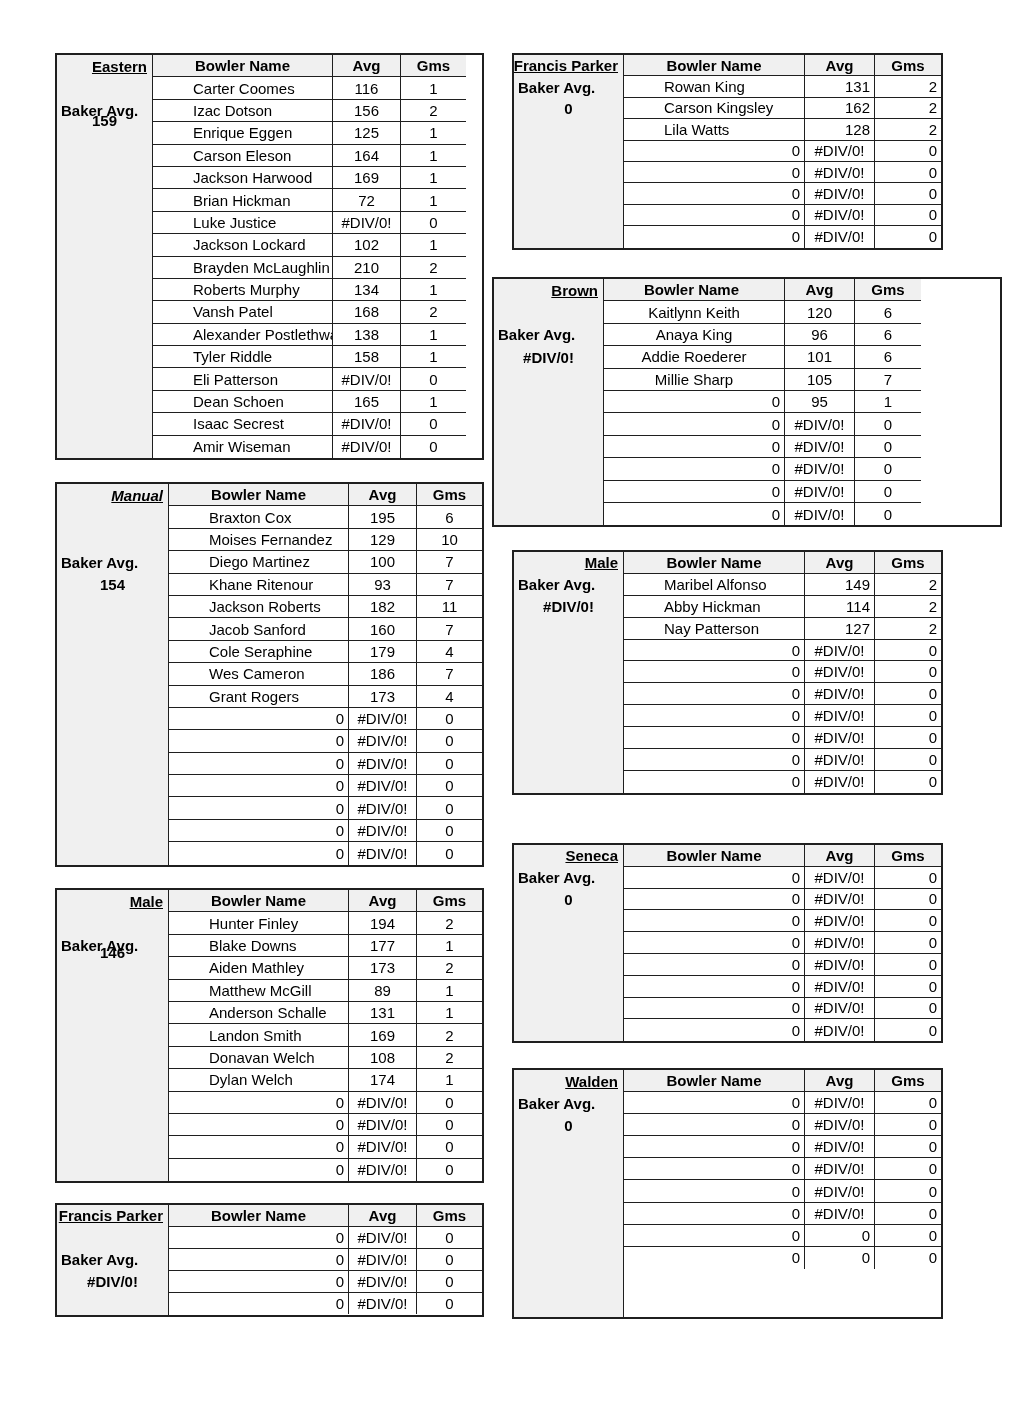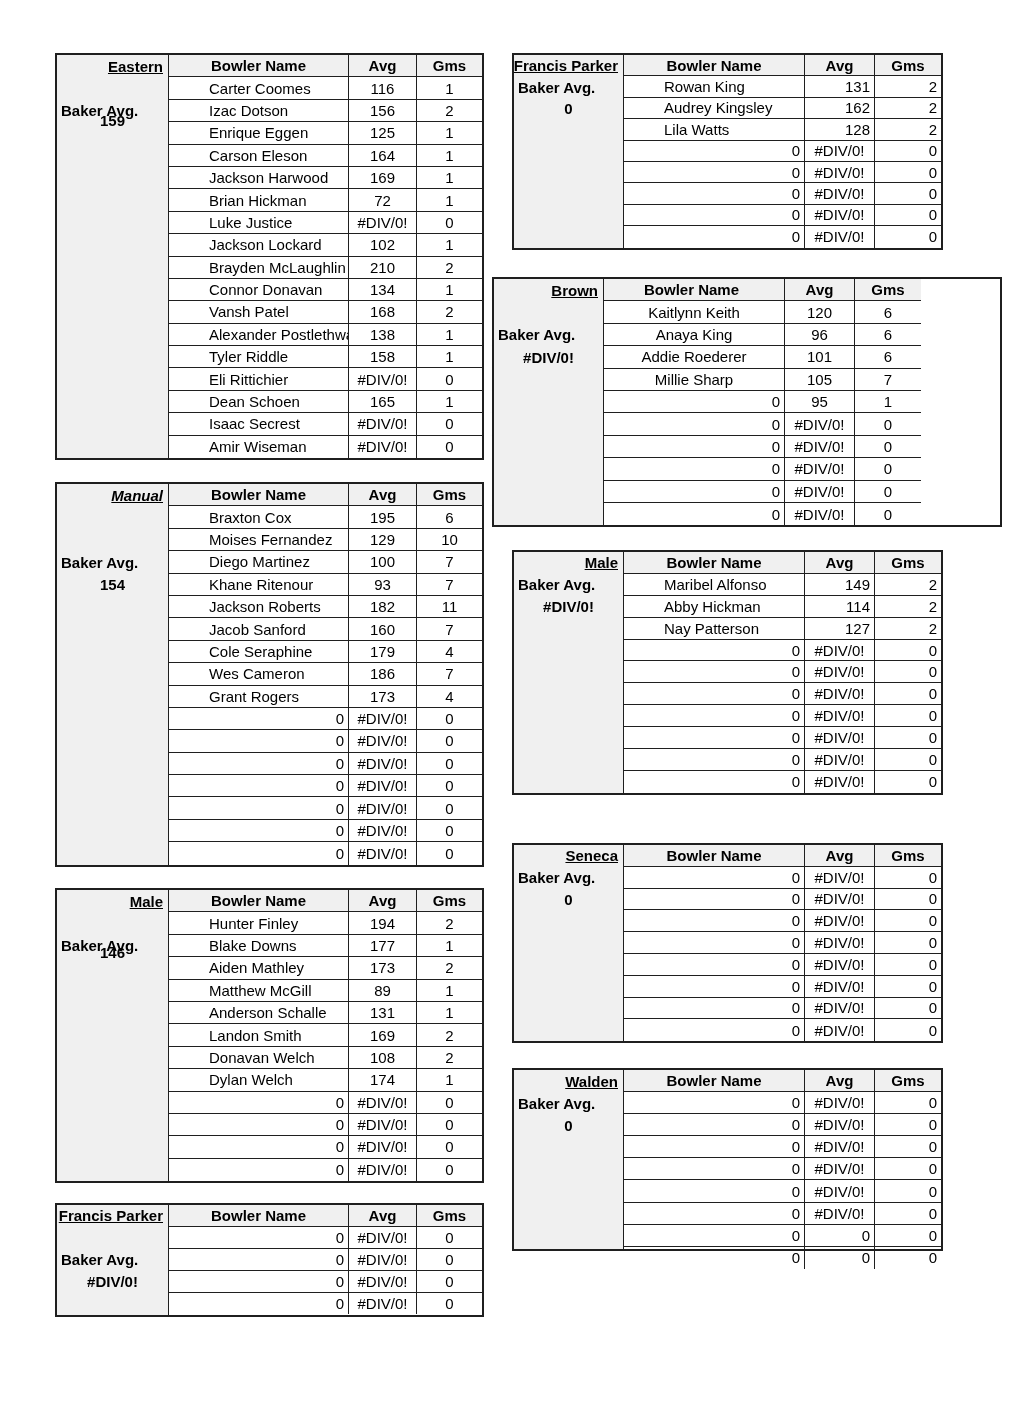--- a/index.html
+++ b/index.html
@@ -39,21 +39,21 @@
   .hdr{background:#f0f0f0;font-weight:bold;}
   .al-left{justify-content:flex-start;padding-left:40px;}
   .al-center{justify-content:center;}
   .al-right{justify-content:flex-end;}
 </style>
 </head>
 <body>
 
 <div id="sheet">
     <div class="tbl" style="left: 55px; top: 53px; width: 429px; height: 407.2px;">
-      <div class="side" style="width: 112px;">
+      <div class="side" style="width: 96px;">
         <div class="team" style="height: 22.4px;">Eastern</div>
         <div class="baker-label" style="top: 44.8px; height: 22.4px;">Baker Avg.</div>
         <div class="baker-value" style="top: 54px; height: 22.4px;">159</div>
       </div>
       <div class="main" style="grid-template-columns: 180px 68px 65px; grid-auto-rows: 22.4px;">
         <div class="cell hdr al-center">Bowler Name</div>
         <div class="cell hdr al-center">Avg</div>
         <div class="cell hdr al-center lastcol">Gms</div>
         <div class="cell al-left">Carter Coomes</div>
         <div class="cell al-center">116</div>
@@ -75,33 +75,33 @@
         <div class="cell al-center lastcol">1</div>
         <div class="cell al-left">Luke Justice</div>
         <div class="cell al-center">#DIV/0!</div>
         <div class="cell al-center lastcol">0</div>
         <div class="cell al-left">Jackson Lockard</div>
         <div class="cell al-center">102</div>
         <div class="cell al-center lastcol">1</div>
         <div class="cell al-left">Brayden McLaughlin</div>
         <div class="cell al-center">210</div>
         <div class="cell al-center lastcol">2</div>
-        <div class="cell al-left">Connor Donavan</div>
+        <div class="cell al-left">Roberts Murphy</div>
         <div class="cell al-center">134</div>
         <div class="cell al-center lastcol">1</div>
         <div class="cell al-left">Vansh Patel</div>
         <div class="cell al-center">168</div>
         <div class="cell al-center lastcol">2</div>
         <div class="cell al-left">Alexander Postlethwait</div>
         <div class="cell al-center">138</div>
         <div class="cell al-center lastcol">1</div>
         <div class="cell al-left">Tyler Riddle</div>
         <div class="cell al-center">158</div>
         <div class="cell al-center lastcol">1</div>
-        <div class="cell al-left">Eli Rittichier</div>
+        <div class="cell al-left">Eli Patterson</div>
         <div class="cell al-center">#DIV/0!</div>
         <div class="cell al-center lastcol">0</div>
         <div class="cell al-left">Dean Schoen</div>
         <div class="cell al-center">165</div>
         <div class="cell al-center lastcol">1</div>
         <div class="cell al-left">Isaac Secrest</div>
         <div class="cell al-center">#DIV/0!</div>
         <div class="cell al-center lastcol">0</div>
         <div class="cell al-left lastrow">Amir Wiseman</div>
         <div class="cell al-center lastrow">#DIV/0!</div>
@@ -246,21 +246,21 @@
         <div class="baker-label" style="top: 21.4px; height: 21.4px;">Baker Avg.</div>
         <div class="baker-value" style="top: 42.8px; height: 21.4px;">0</div>
       </div>
       <div class="main" style="grid-template-columns: 181px 70px 66px; grid-auto-rows: 21.4px;">
         <div class="cell hdr al-center">Bowler Name</div>
         <div class="cell hdr al-center">Avg</div>
         <div class="cell hdr al-center lastcol">Gms</div>
         <div class="cell al-left">Rowan King</div>
         <div class="cell al-right">131</div>
         <div class="cell al-right lastcol">2</div>
-        <div class="cell al-left">Audrey Kingsley</div>
+        <div class="cell al-left">Carson Kingsley</div>
         <div class="cell al-right">162</div>
         <div class="cell al-right lastcol">2</div>
         <div class="cell al-left">Lila Watts</div>
         <div class="cell al-right">128</div>
         <div class="cell al-right lastcol">2</div>
         <div class="cell al-right">0</div>
         <div class="cell al-center">#DIV/0!</div>
         <div class="cell al-right lastcol">0</div>
         <div class="cell al-right">0</div>
         <div class="cell al-center">#DIV/0!</div>
@@ -389,21 +389,21 @@
         <div class="cell al-center">#DIV/0!</div>
         <div class="cell al-right lastcol">0</div>
         <div class="cell al-right">0</div>
         <div class="cell al-center">#DIV/0!</div>
         <div class="cell al-right lastcol">0</div>
         <div class="cell al-right lastrow">0</div>
         <div class="cell al-center lastrow">#DIV/0!</div>
         <div class="cell al-right lastcol lastrow">0</div>
       </div>
     </div>
-    <div class="tbl" style="left: 512px; top: 1068px; width: 431px; height: 183px;">
+    <div class="tbl" style="left: 512px; top: 1068px; width: 431px; height: 251px;">
       <div class="side" style="width: 110px;">
         <div class="team" style="height: 22.1px;">Walden</div>
         <div class="baker-label" style="top: 22.1px; height: 22.1px;">Baker Avg.</div>
         <div class="baker-value" style="top: 44.2px; height: 22.1px;">0</div>
       </div>
       <div class="main" style="grid-template-columns: 181px 70px 66px; grid-auto-rows: 22.1px;">
         <div class="cell hdr al-center">Bowler Name</div>
         <div class="cell hdr al-center">Avg</div>
         <div class="cell hdr al-center lastcol">Gms</div>
         <div class="cell al-right">0</div>

